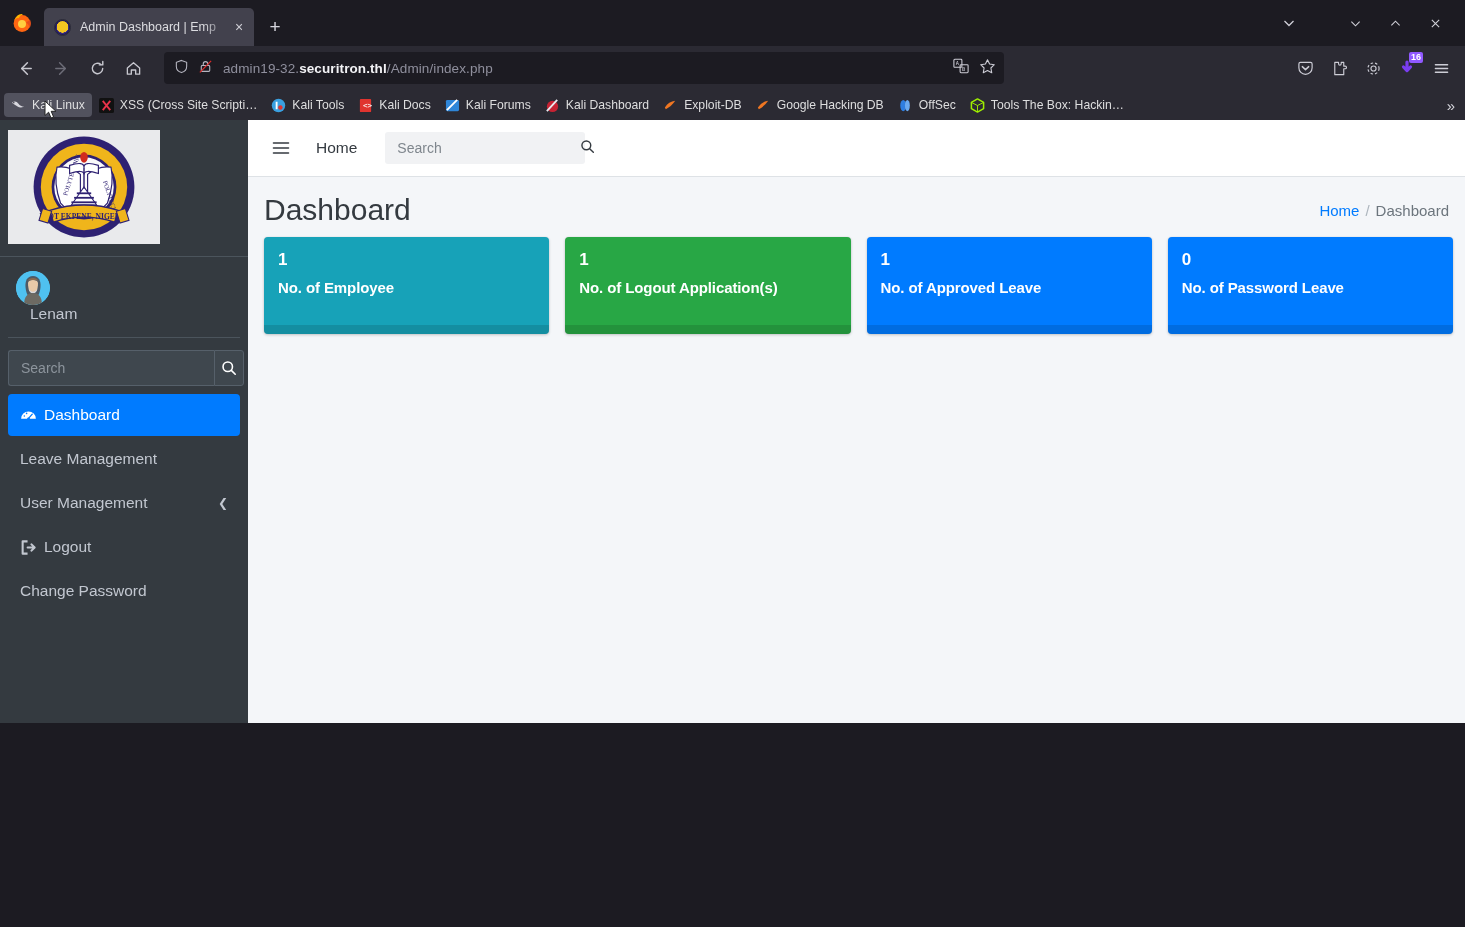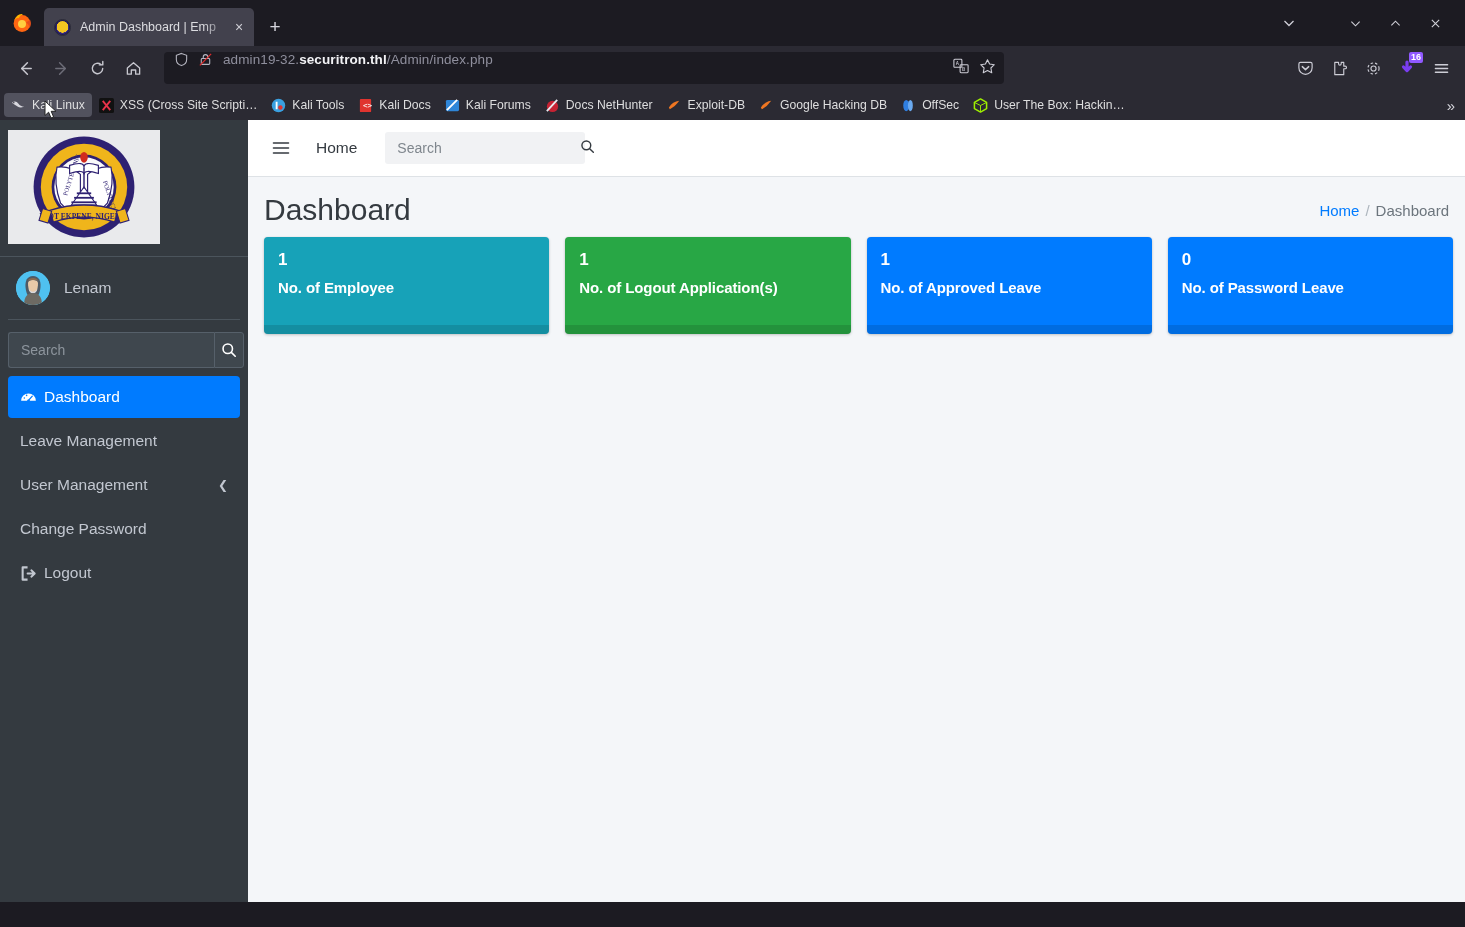--- a/index.html
+++ b/index.html
@@ -5,21 +5,21 @@
   * { box-sizing: border-box; }
   html, body {
     margin: 0; padding: 0;
     width: 1465px; height: 927px;
     overflow: hidden;
     font-family: "Liberation Sans", sans-serif;
     background: #1c1b22;
   }
 
   
-  .browser { width: 1465px; height: 902px; display: flex; flex-direction: column; }
+  .browser { width: 1465px; height: 723px; display: flex; flex-direction: column; }
 
   .tabstrip {
     height: 46px; background: #1c1b22; display: flex; align-items: flex-end;
     padding: 0 6px 0 0; position: relative; flex: 0 0 46px;
   }
   .ff-logo {
     width: 44px; height: 46px; display: flex; align-items: center; justify-content: center;
   }
   .ff-logo svg { display:block; }
   .tab {
@@ -57,21 +57,21 @@
 
   .navbar-row {
     height: 44px; background: #2b2a33; display: flex; align-items: center;
     padding: 0 8px; flex: 0 0 44px;
   }
   .navicon { width: 34px; height: 34px; display: flex; align-items: center;
     justify-content: center; color: #c8c8d0; margin-right: 2px; }
   .navicon.dim { color: #6d6d78; }
   .urlbar {
     flex: 1 1 auto; height: 32px; background: #1c1b22; border-radius: 4px;
-    display: flex; padding: 0 8px 0 10px;
+    display: flex; align-items: center; padding: 0 8px 0 10px;
     margin: 0 8px 0 12px; max-width: 840px;
   }
   .url-text { font-size: 13.5px; color: #8f8f9d; white-space: nowrap; flex: 1 1 auto;
     margin-left: 10px; letter-spacing: 0.1px; }
   .url-text b { color: #f2f2f5; font-weight: 700; }
   .url-right { display: flex; align-items: center; gap: 10px; }
   .toolbar-right { display: flex; align-items: flex-start; margin-left: auto; gap: 2px; }
   .tbicon { width: 32px; height: 32px; display: flex; align-items: center;
     justify-content: center; color: #cdcdd6; position: relative; }
   .dl-badge {
@@ -99,21 +99,21 @@
   .sidebar {
     width: 248px; flex: 0 0 248px; background: #343a40; display: flex; flex-direction: column;
     color: #c2c7d0;
   }
   .brand { padding: 10px 8px 0 8px; }
   .brand-img {
     width: 152px; height: 114px; background: #e9eaec; display: flex;
     align-items: center; justify-content: center;
   }
   .sb-divider { height: 1px; background: #4b545c; margin: 12px 0 0 0; }
-  .user-row { display: flex; align-items: center; padding: 14px 0 14px 16px; }
+  .user-row { display: flex; padding: 14px 0 14px 16px; flex-direction: column; }
   .avatar {
     width: 34px; height: 34px; border-radius: 50%; overflow: hidden; flex: 0 0 34px;
     background: #4fc1f0; display:block;
   }
   .user-name { font-size: 15.5px; color: #c2c7d0; margin-left: 14px; }
   .sb-divider2 { height: 1px; background: #4b545c; margin: 0 8px; }
   .sb-search { display: flex; padding: 12px 8px 8px 8px; }
   .sb-search input {
     flex: 1 1 auto; height: 36px; background: #3f474e; border: 1px solid #56606a;
     border-right: none; border-radius: 3px 0 0 3px; color: #c2c7d0;
@@ -364,21 +364,21 @@
       <span>Kali Forums</span>
     </div>
 
     <div class="bm">
       <span class="bm-ico">
         <svg width="15" height="15" viewBox="0 0 16 16">
             <circle cx="8" cy="9" r="6" fill="#c62233"></circle>
             <path d="M2 14 L13 2" stroke="#e8e8ee" stroke-width="2"></path>
           </svg>
       </span>
-      <span>Docs NetHunter</span>
+      <span>Kali Dashboard</span>
     </div>
 
     <div class="bm">
       <span class="bm-ico">
         <svg width="15" height="15" viewBox="0 0 16 16">
             <path d="M2 10 Q6 4 13 3 Q9 9 3 12 Z" fill="#ef7622"></path>
           </svg>
       </span>
       <span>Exploit-DB</span>
     </div>
@@ -402,21 +402,21 @@
       <span>OffSec</span>
     </div>
 
     <div class="bm">
       <span class="bm-ico">
         <svg width="15" height="15" viewBox="0 0 16 16">
             <path d="M8 1 L14.5 4.7 V11.3 L8 15 L1.5 11.3 V4.7 Z" stroke="#9fef00" stroke-width="1.6" fill="none" stroke-linejoin="round"></path>
             <path d="M8 8 L14.5 4.7 M8 8 L1.5 4.7 M8 8 V15" stroke="#9fef00" stroke-width="1"></path>
           </svg>
       </span>
-      <span>User The Box: Hackin…</span>
+      <span>Tools The Box: Hackin…</span>
     </div>
 
     <div class="chev-more">»</div>
 
     <div class="cursor-arrow">
       <svg width="14" height="20" viewBox="0 0 14 20">
           <path d="M1 1 L1 15.5 L4.6 12.2 L7 18 L9.6 16.9 L7.2 11.3 L12 11.3 Z" fill="#fff" stroke="#222" stroke-width="1"></path>
         </svg>
     </div>
   </div>
@@ -493,31 +493,31 @@
         <div class="nav-item">
           <span>Leave Management</span>
         </div>
 
         <div class="nav-item">
           <span>User Management</span>
           <span class="nav-arrow">❮</span>
         </div>
 
         <div class="nav-item">
-          <span>Change Password</span>
-        </div>
-
-        <div class="nav-item">
           <span class="nav-ico">
             <svg width="17" height="17" viewBox="0 0 18 18">
                 <path d="M8 2.5 H2.8 V15.5 H8" stroke="#c2c7d0" stroke-width="2.2" fill="none" stroke-linejoin="round"></path>
                 <path d="M8 9 H15.5 M12 5.6 L15.6 9 L12 12.4" stroke="#c2c7d0" stroke-width="2" fill="none" stroke-linecap="round" stroke-linejoin="round"></path>
               </svg>
           </span>
           <span>Logout</span>
+        </div>
+
+        <div class="nav-item">
+          <span>Change Password</span>
         </div>
       </div>
     </div>
 
     <div class="content">
 
       <div class="topnav">
         <div class="hamburger">
           <svg width="18" height="18" viewBox="0 0 18 18">
               <path d="M1.5 4 H16.5 M1.5 9 H16.5 M1.5 14 H16.5" stroke="#343a40" stroke-width="1.6" stroke-linecap="round"></path>

